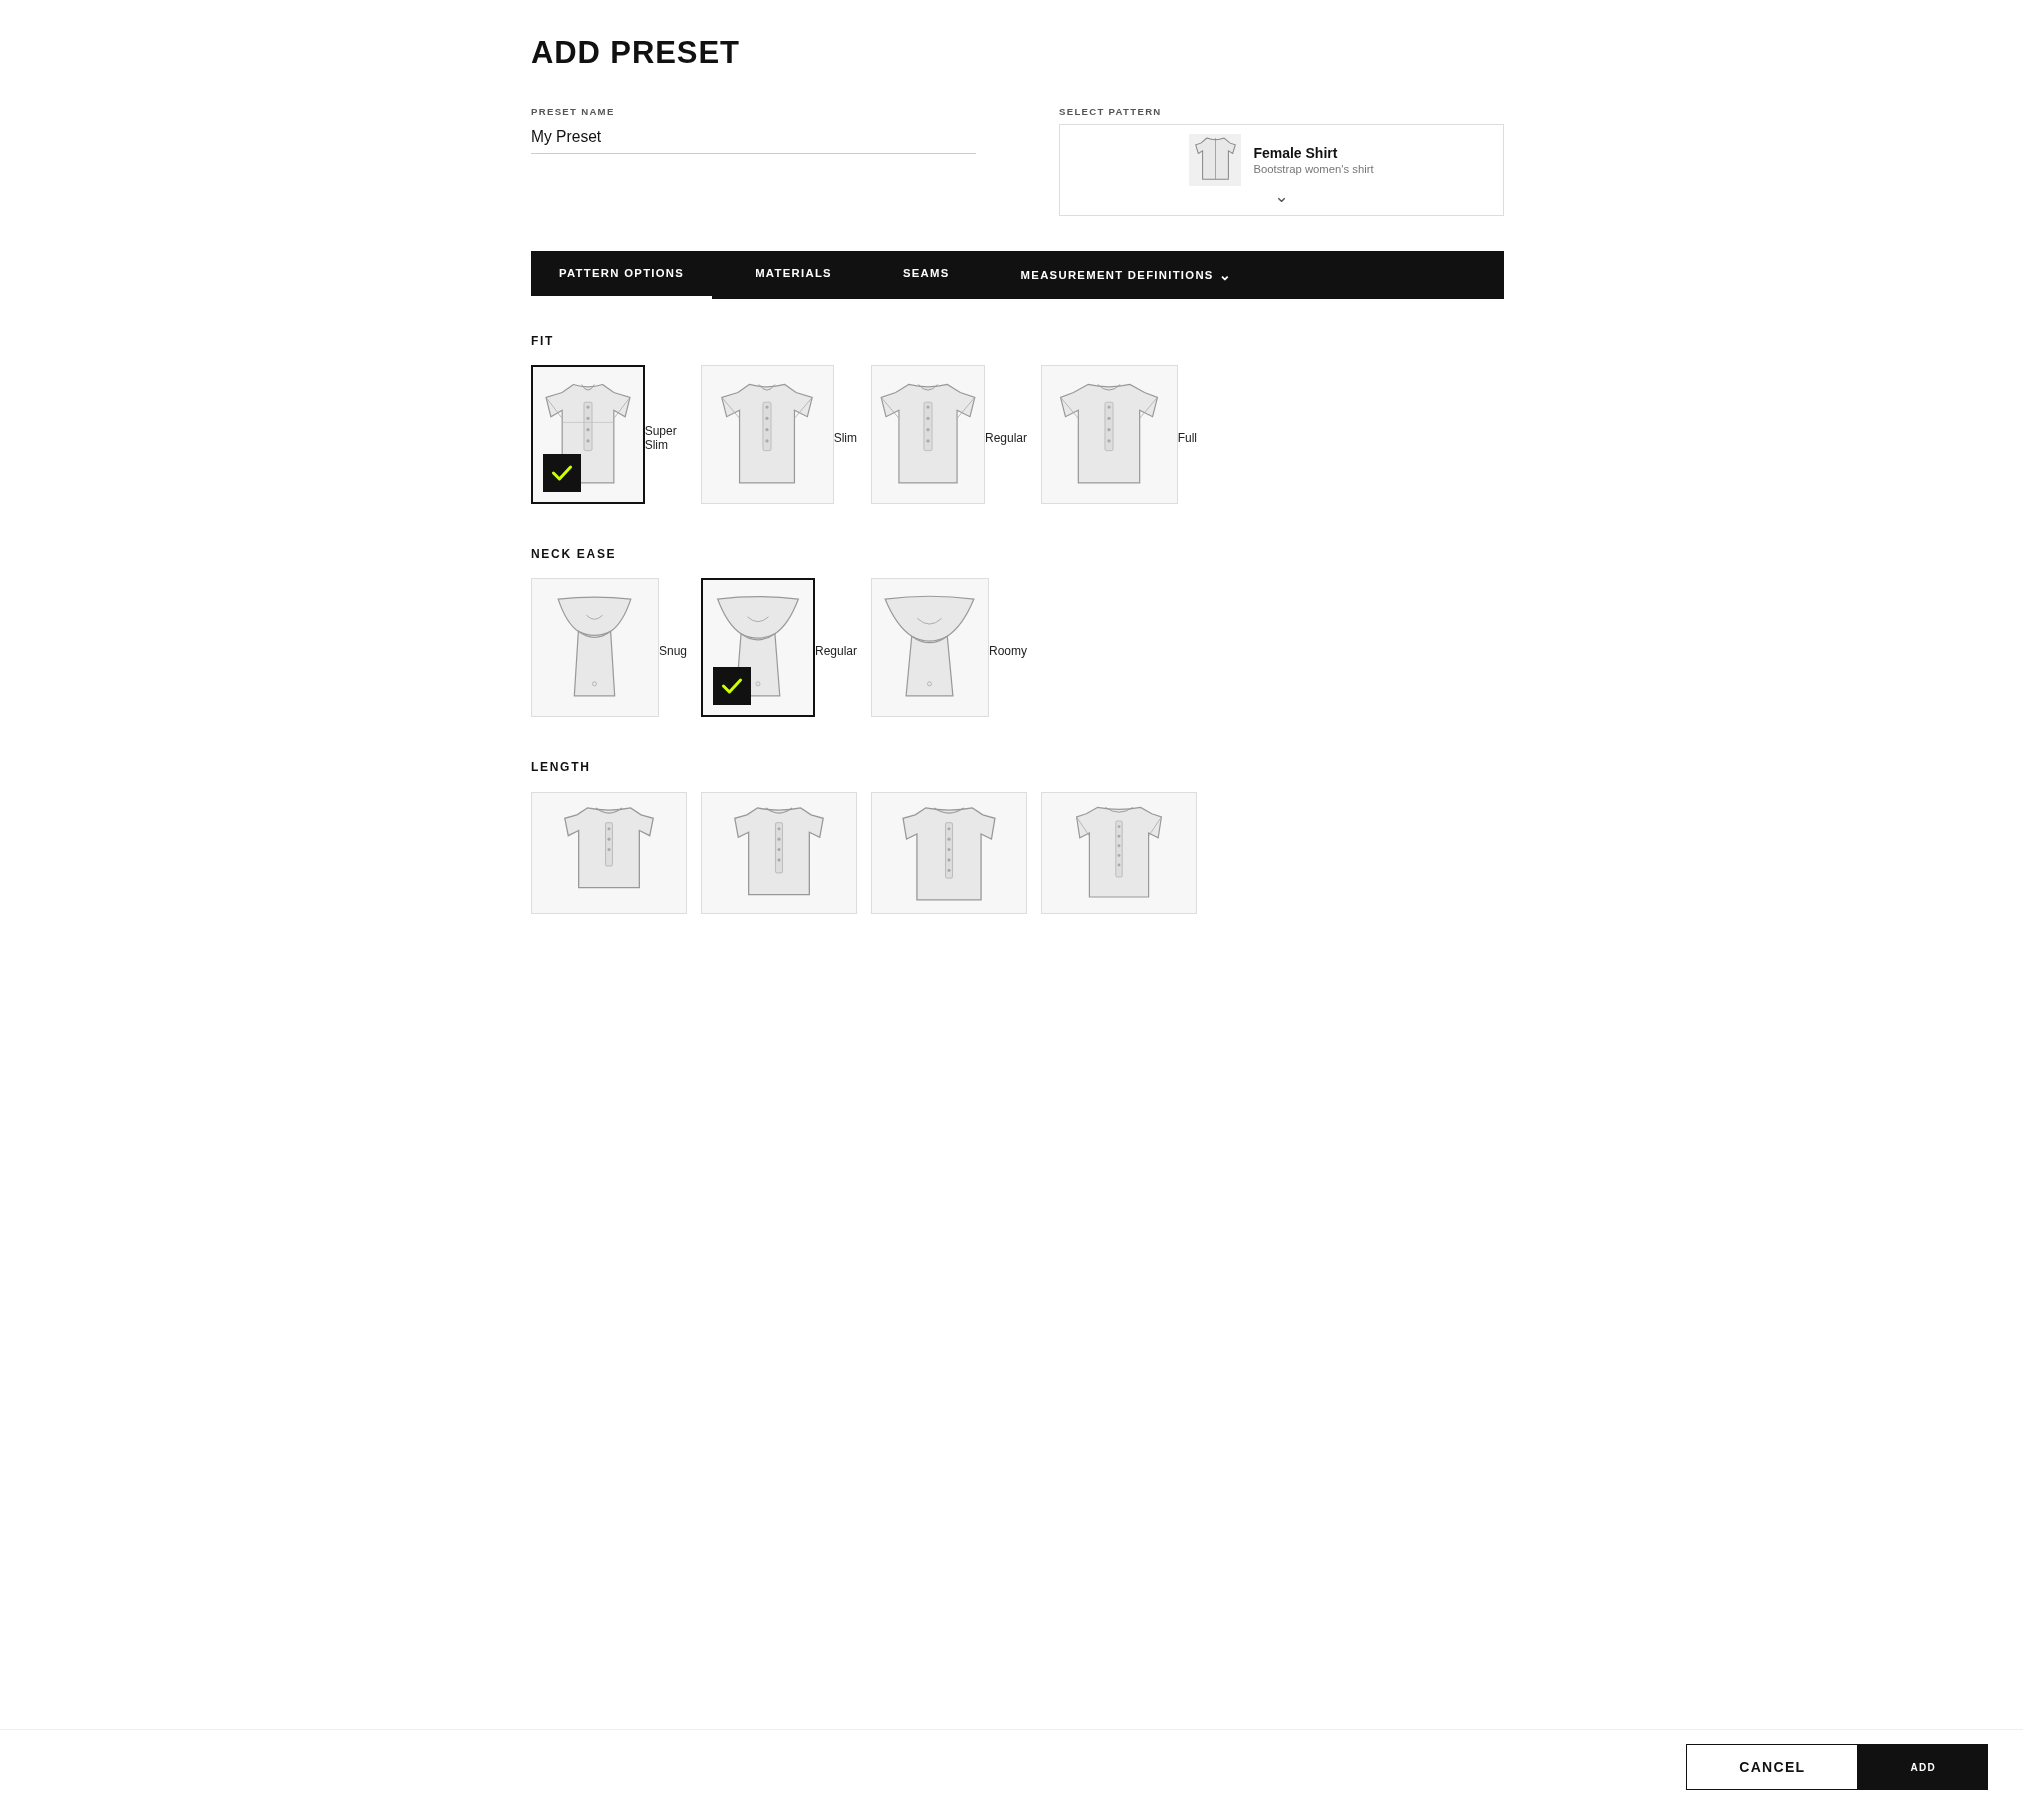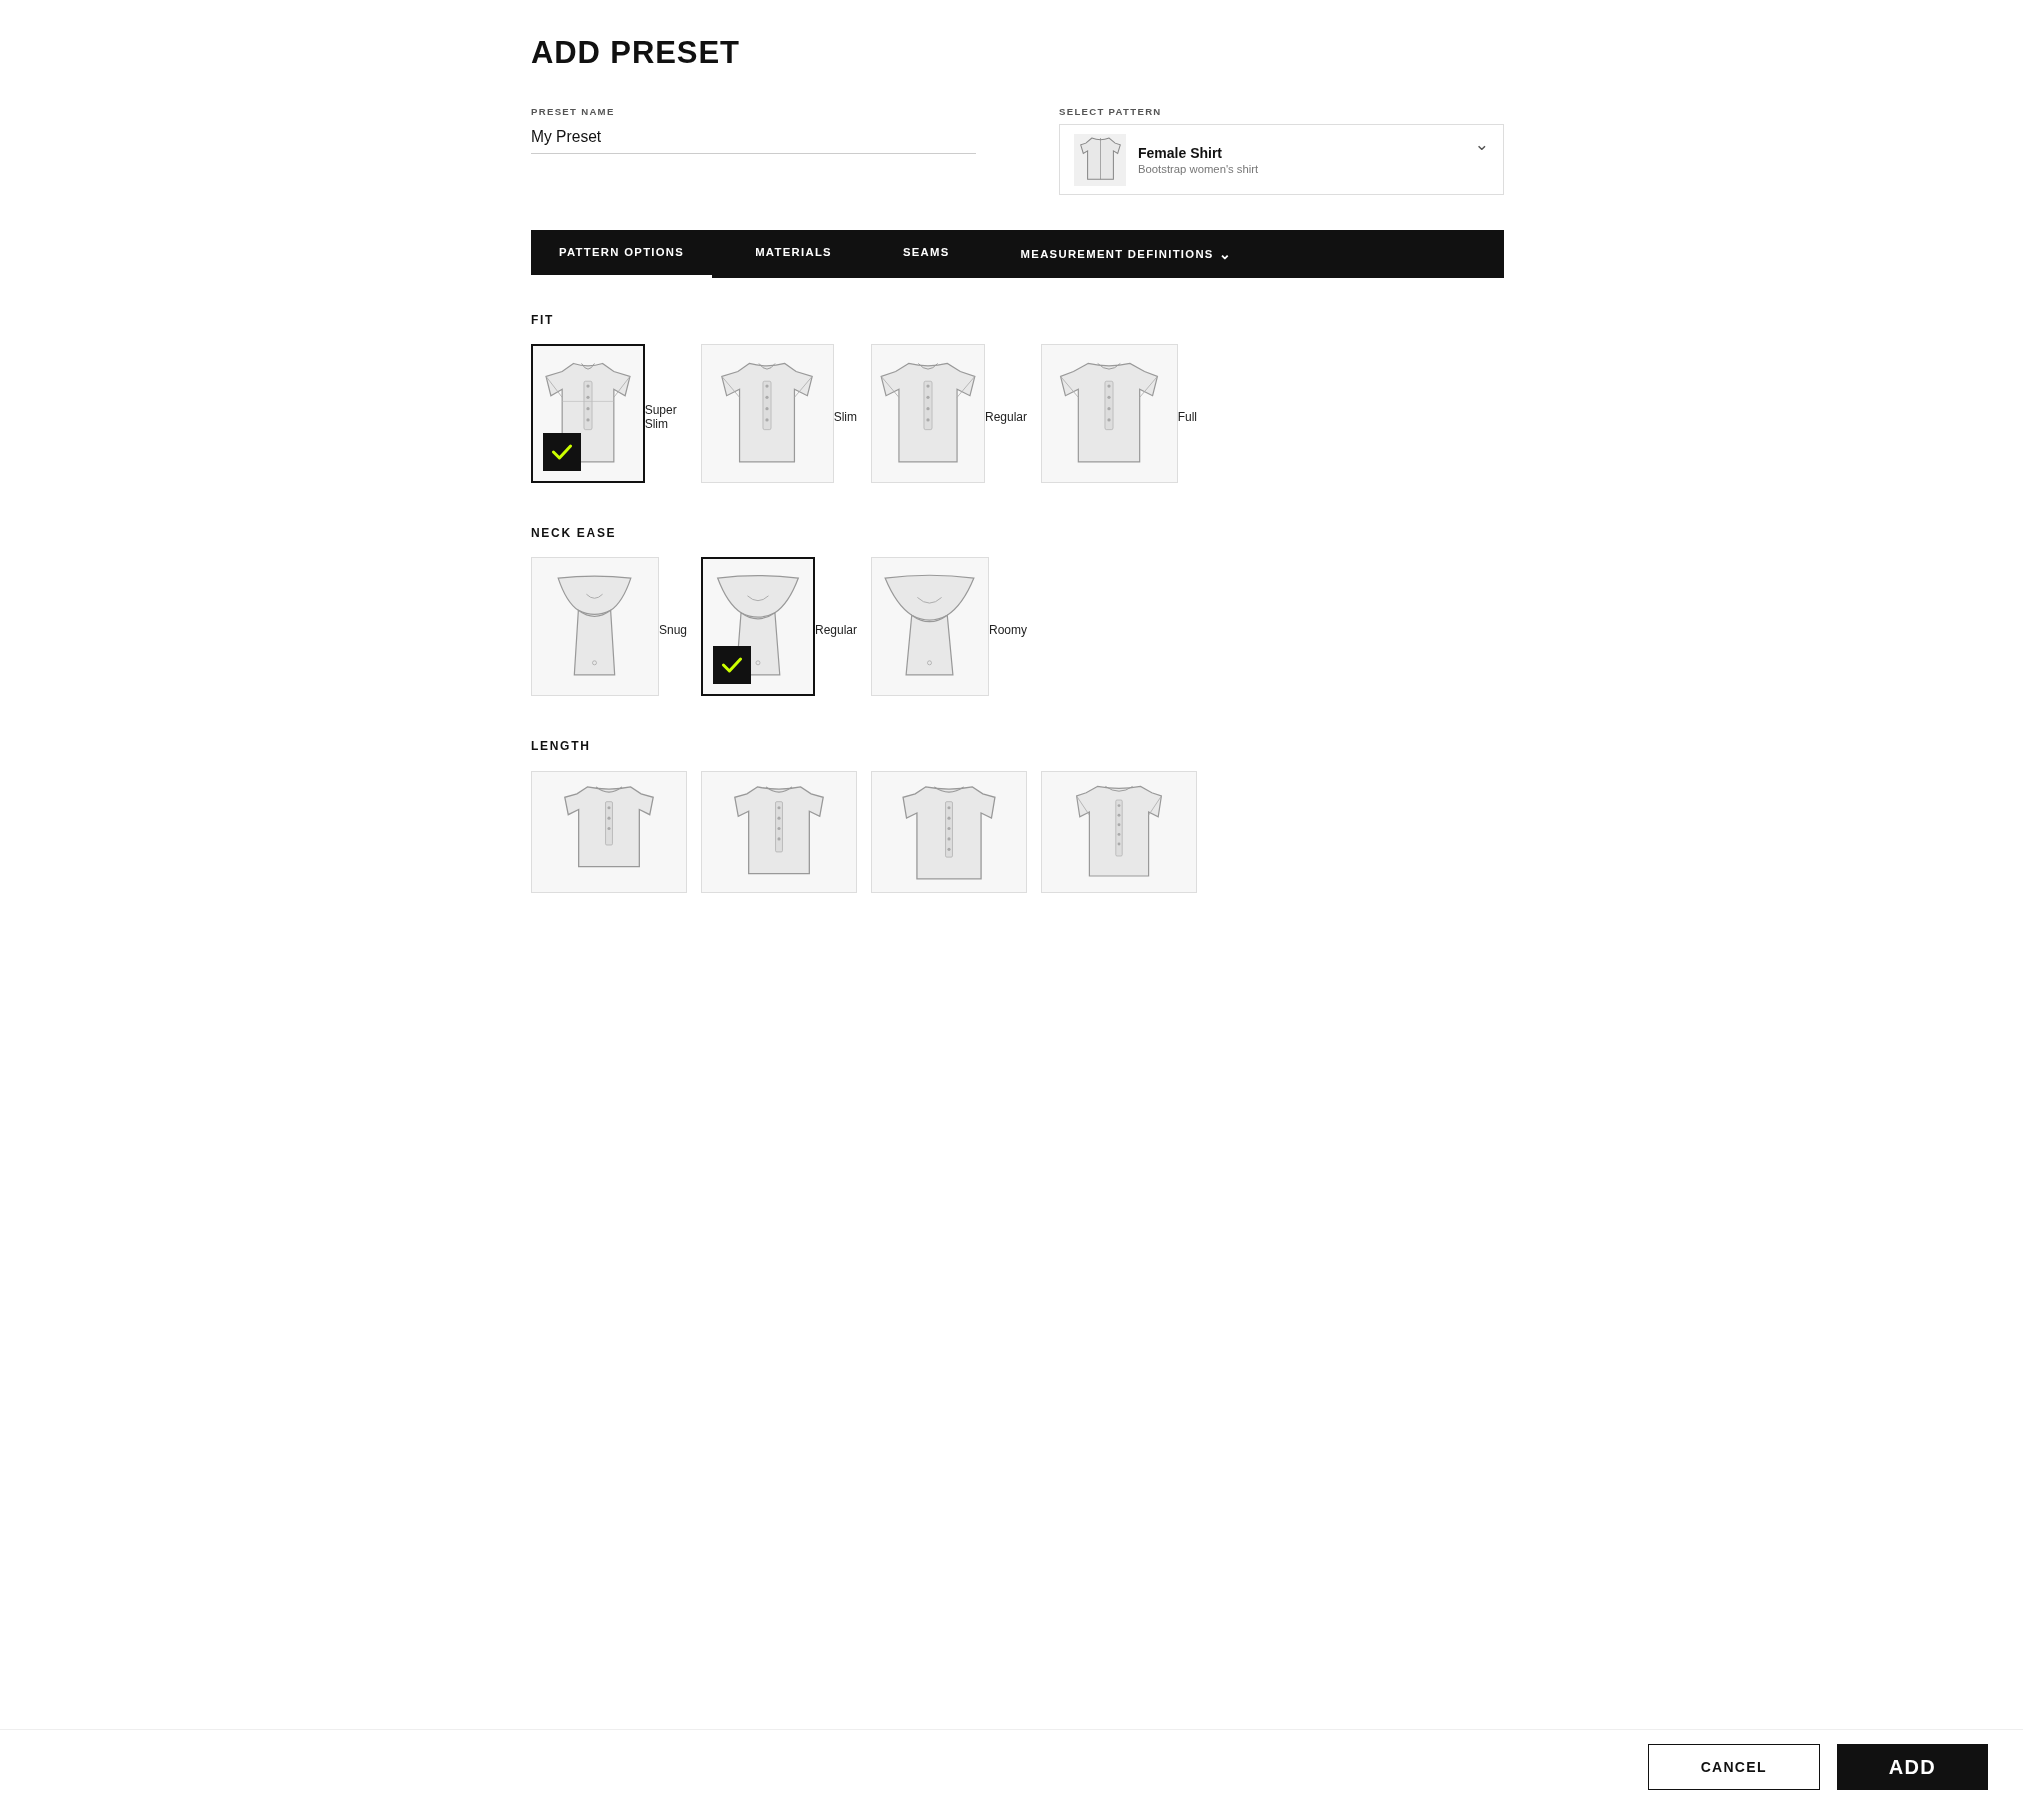--- a/index.html
+++ b/index.html
@@ -9,21 +9,21 @@
 
     .page-title { font-size: 31px; font-weight: 900; letter-spacing: 0.9px; margin-bottom: 35px; text-transform: uppercase; }
 
     .top-section { display: flex; gap: 83px; margin-bottom: 35px; align-items: flex-start; }
 
     .preset-name-section { flex: 1; }
     .field-label { font-size: 9.6px; font-weight: 700; letter-spacing: 1.3px; color: #555; text-transform: uppercase; margin-bottom: 7px; }
     .preset-name-input { width: 100%; border: none; border-bottom: 1.3px solid #ccc; font-size: 15.6px; padding: 3.5px 0 7px 0; outline: none; color: #111; background: transparent; }
 
     .select-pattern-section { flex: 1; }
-    .pattern-card { display: flex; align-items: flex-start; border: 0.9px solid #ddd; padding: 8.7px 14px; cursor: pointer; justify-content: space-between; }
+    .pattern-card { display: flex; align-items: center; border: 0.9px solid #ddd; padding: 8.7px 14px; cursor: pointer; justify-content: space-between; flex-direction: column; }
     .pattern-card-left { display: flex; align-items: center; gap: 12px; }
     .pattern-thumbnail { width: 52px; height: 52px; background: #f0f0f0; display: flex; align-items: center; justify-content: center; }
     .pattern-info .pattern-name { font-size: 14px; font-weight: 600; }
     .pattern-info .pattern-desc { font-size: 11.3px; color: #777; margin-top: 1.7px; }
     .chevron-icon { font-size: 17.4px; color: #555; }
 
     
     .tabs-bar { background: #111; display: flex; gap: 15px; margin-bottom: 35px; }
     .tab-item { color: #fff; font-size: 11.3px; font-weight: 700; letter-spacing: 1.3px; text-transform: uppercase; padding: 15.6px 28px; cursor: pointer; position: relative; white-space: nowrap; }
     .tab-item.active::after { content: ''; position: absolute; bottom: 0; left: 0; right: 0; height: 2.6px; background: #fff; }
@@ -43,21 +43,21 @@
     .check-overlay { position: absolute; bottom: 10.4px; left: 10.4px; width: 38px; height: 38px; background: #111; display: flex; align-items: center; justify-content: center; }
     .check-overlay svg { width: 24px; height: 24px; }
 
     
     .shirt-svg { width: 104px; height: 113px; }
     .neck-svg { width: 113px; height: 113px; }
 
     
     .footer-bar { position: fixed; bottom: 0; left: 0; right: 12px; background: #fff; border-top: 0.9px solid #eee; display: flex; justify-content: flex-end; padding: 14px 35px; gap: 0; }
     .btn-cancel { border: 1.3px solid #111; background: #fff; color: #111; font-size: 14px; font-weight: 700; letter-spacing: 1.3px; text-transform: uppercase; padding: 14px 52px; cursor: pointer; }
-    .btn-add { border: none; background: #111; color: #fff; font-size: 20px; font-weight: 700; letter-spacing: 1.3px; text-transform: uppercase; padding: 2px 52px; cursor: pointer; margin-left: 17px; }
+    .btn-add { border: none; background: #111; color: #fff; font-size: 10px; font-weight: 700; letter-spacing: 1.3px; text-transform: uppercase; padding: 2px 52px; cursor: pointer; margin-left: 0; }
   </style>
 </head>
 <body>
 
 <div class="page-container">
 
   <h1 class="page-title">ADD PRESET</h1>
 
   <div class="top-section">
 

